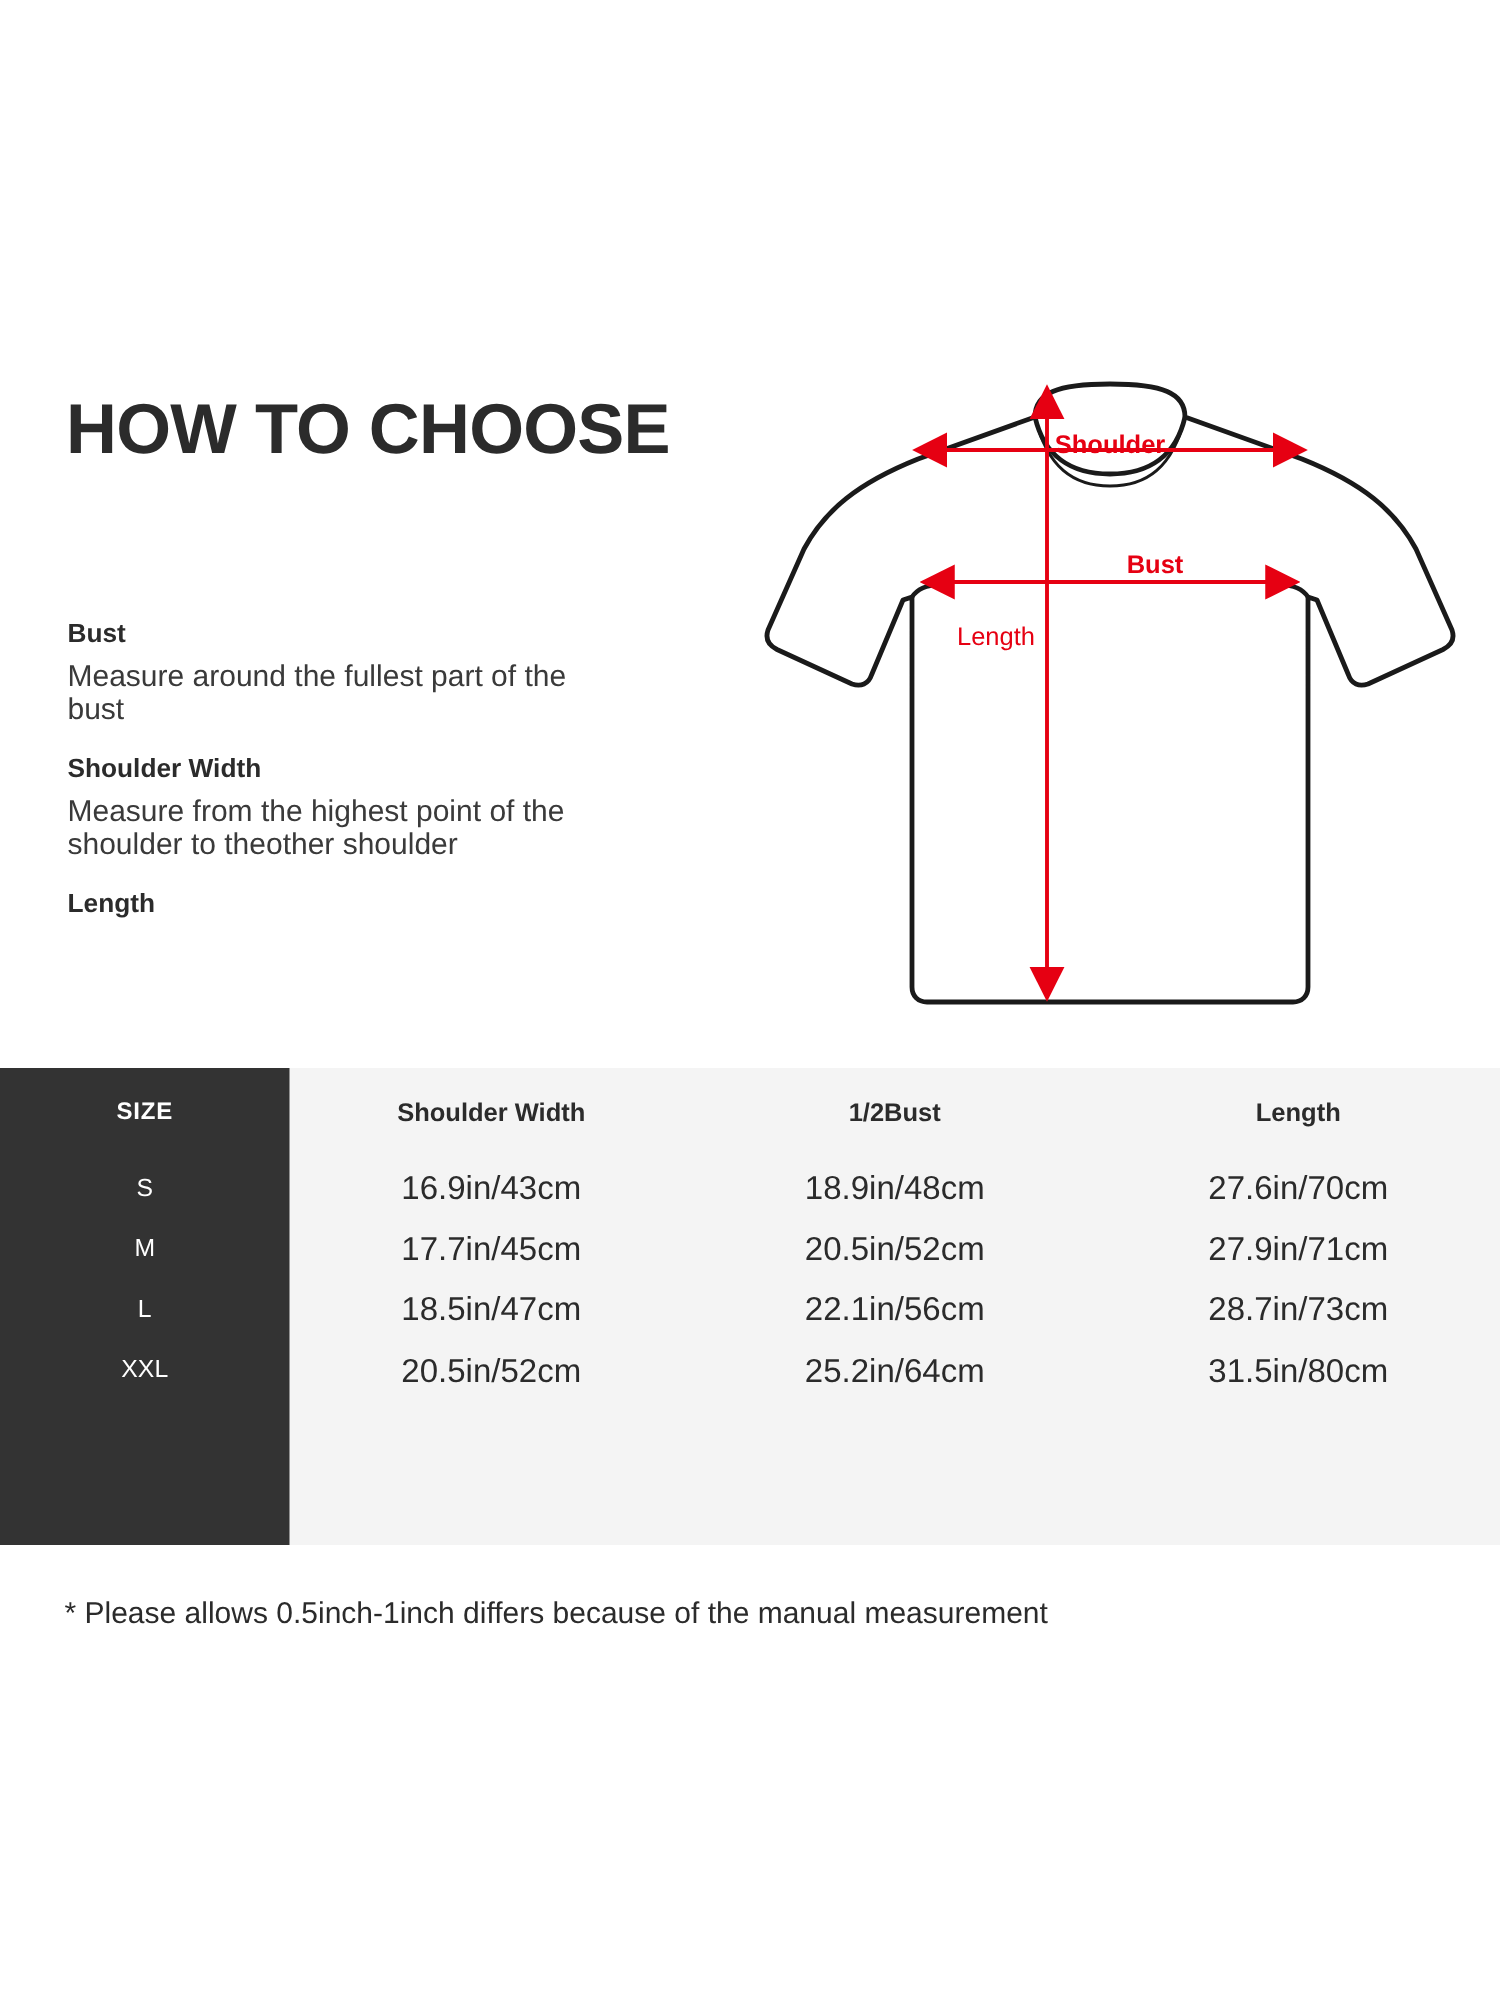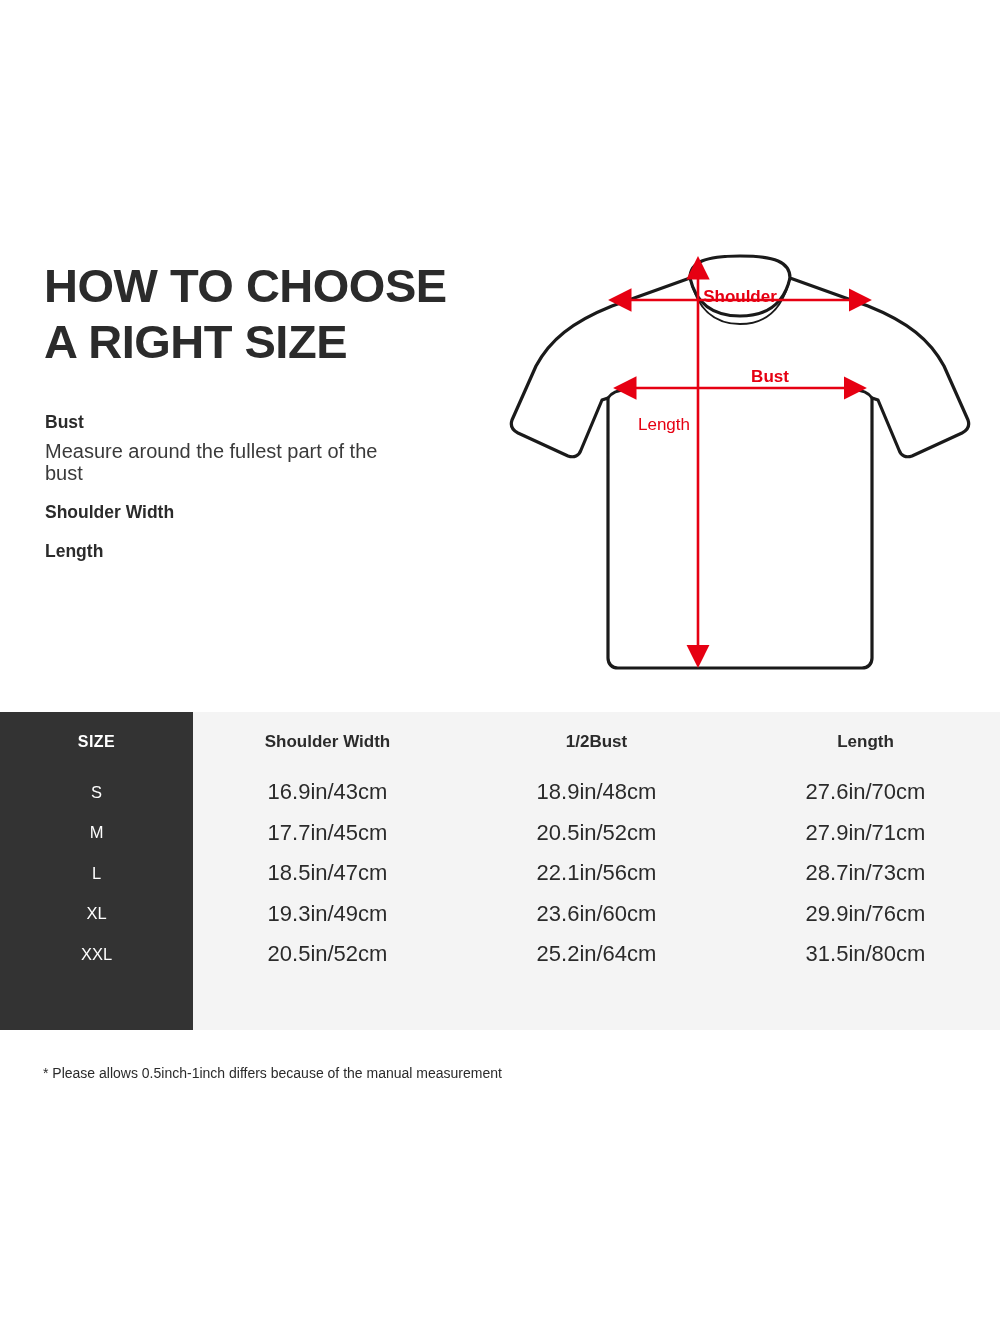--- a/index.html
+++ b/index.html
@@ -108,43 +108,43 @@
     color: #ffffff;
   }
   table.grid th.size-h { font-size: 16px; letter-spacing: 0.5px; }
   table.grid td.size-c { font-size: 16.5px; }
   table.grid th.col, table.grid td.col { width: 269px; }
 
   .note {
     position: absolute;
     left: 43px;
     top: 1065px;
-    font-size: 14px;
+    font-size: 20px;
     color: #2b2b2b;
   }
 </style>
 </head>
 <body>
 
 <div class="page">
 
   <div class="top">
 
     <div class="headline">
       <div>HOW TO CHOOSE</div>
-      <div>A RIGHT SIZE</div>
     </div>
 
     <div class="defs">
       <div class="def-block">
         <div class="def-title">Bust</div>
         <div class="def-text">Measure around the fullest part of the bust</div>
       </div>
       <div class="def-block">
         <div class="def-title">Shoulder Width</div>
+        <div class="def-text">Measure from the highest point of the shoulder to theother shoulder</div>
       </div>
       <div class="def-block">
         <div class="def-title">Length</div>
       </div>
     </div>
 
     <div class="shirt-wrap">
       <svg width="480" height="450" viewBox="0 0 480 450" xmlns="http://www.w3.org/2000/svg">
 
         <g>
@@ -232,26 +232,20 @@
           <td class="col">20.5in/52cm</td>
           <td class="col">27.9in/71cm</td>
         </tr>
         <tr>
           <td class="size-c">L</td>
           <td class="col">18.5in/47cm</td>
           <td class="col">22.1in/56cm</td>
           <td class="col">28.7in/73cm</td>
         </tr>
         <tr>
-          <td class="size-c">XL</td>
-          <td class="col">19.3in/49cm</td>
-          <td class="col">23.6in/60cm</td>
-          <td class="col">29.9in/76cm</td>
-        </tr>
-        <tr>
           <td class="size-c">XXL</td>
           <td class="col">20.5in/52cm</td>
           <td class="col">25.2in/64cm</td>
           <td class="col">31.5in/80cm</td>
         </tr>
       </tbody>
     </table>
   </div>
 
   <div class="note">* Please allows 0.5inch-1inch differs because of the  manual measurement</div>

